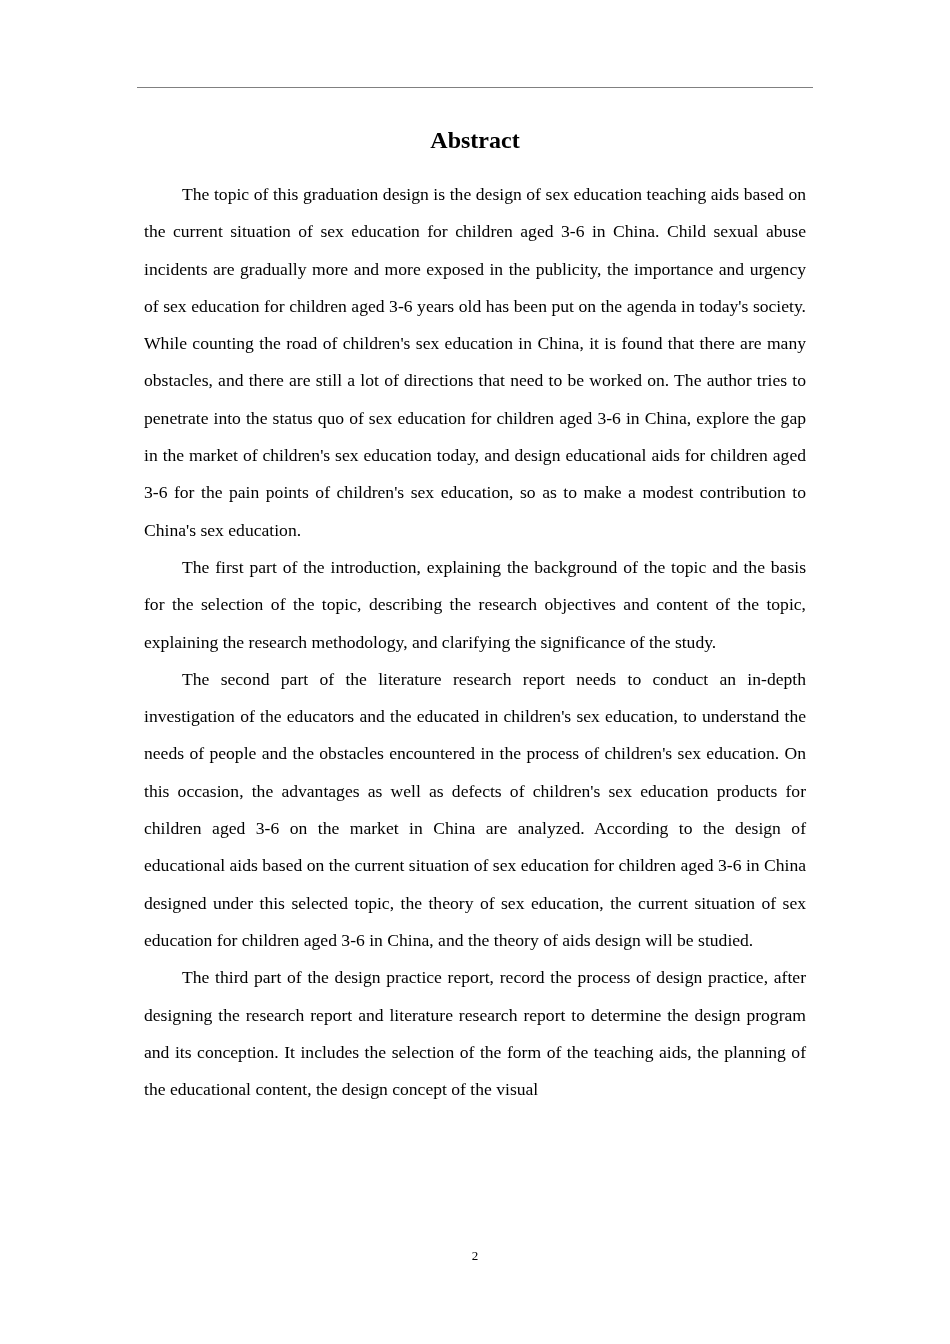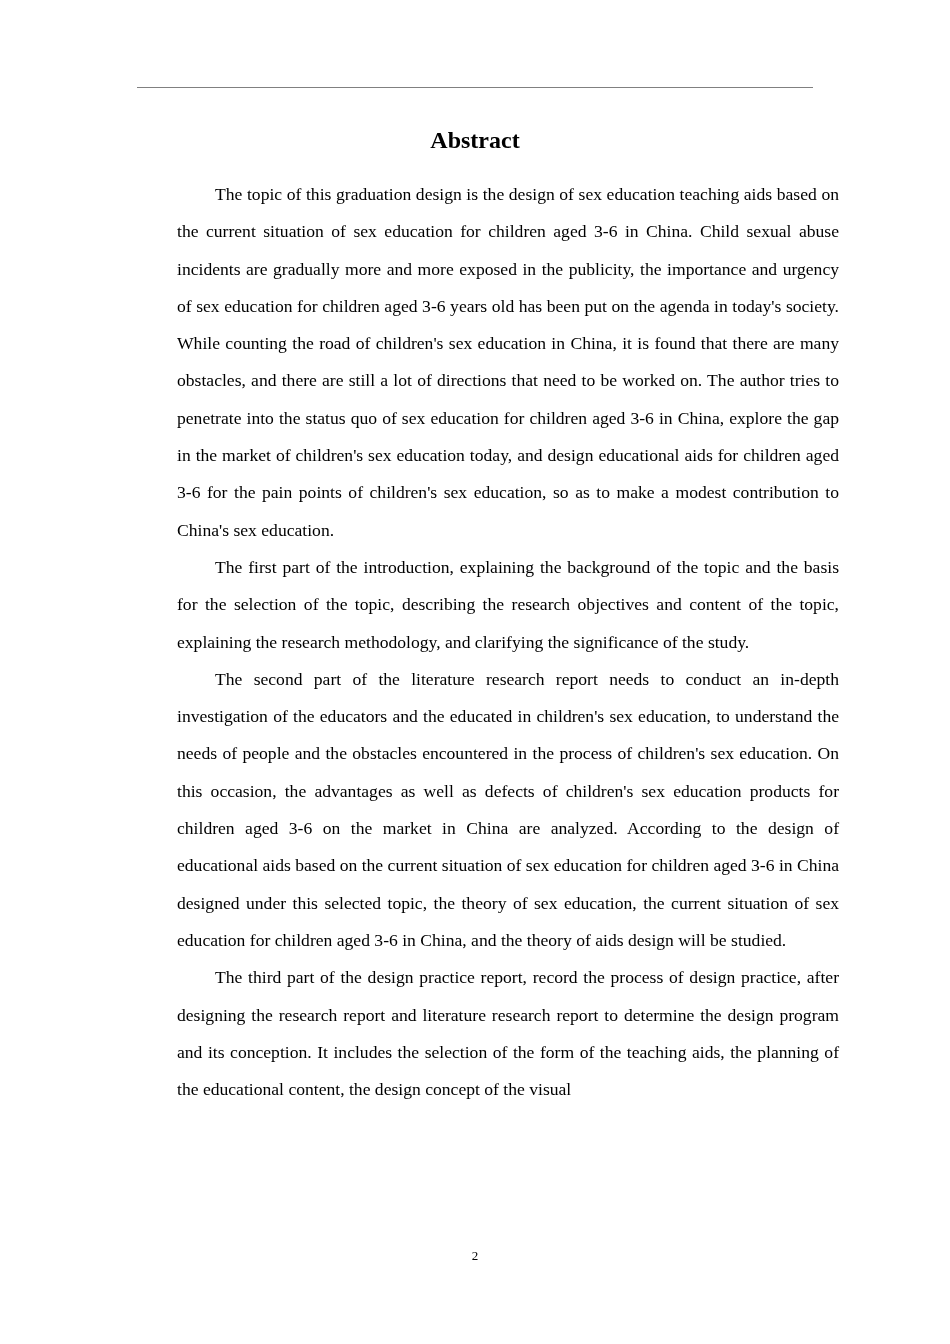--- a/index.html
+++ b/index.html
@@ -1,19 +1,19 @@
 <!DOCTYPE html>
 <html><head>
 <meta charset="utf-8">
 <style>
   html, body { margin:0; padding:0; background:#ffffff; }
   body { width:950px; height:1344px; position:relative; overflow:hidden; font-family:"Liberation Serif", serif; color:#000; }
   .rule { position:absolute; left:137px; top:87px; width:676px; height:0; border-top:1.5px solid #808080; }
   .title { position:absolute; left:0; width:950px; top:124px; text-align:center; font-size:24px; font-weight:bold; line-height:32px; }
-  .body { position:absolute; left:144px; top:176px; width:662px; font-size:17.6px; line-height:37.3px; text-align:justify;margin-left:33px; }
+  .body { position:absolute; left:144px; top:176px; width:662px; font-size:17.6px; line-height:37.3px; text-align:justify; }
   .body p { margin:0; text-indent:38px; }
   .pageno { position:absolute; left:0; width:950px; top:1248px; text-align:center; font-size:13px; }
 </style>
 </head>
 <body>
 
 <div class="rule"></div>
 <div class="title">Abstract</div>
 <div class="body">
   <p>The topic of this graduation design is the design of sex education teaching aids based on the current situation of sex education for children aged 3-6 in China. Child sexual abuse incidents are gradually more and more exposed in the publicity, the importance and urgency of sex education for children aged 3-6 years old has been put on the agenda in today's society. While counting the road of children's sex education in China, it is found that there are many obstacles, and there are still a lot of directions that need to be worked on. The author tries to penetrate into the status quo of sex education for children aged 3-6 in China, explore the gap in the market of children's sex education today, and design educational aids for children aged 3-6 for the pain points of children's sex education, so as to make a modest contribution to China's sex education.</p>

